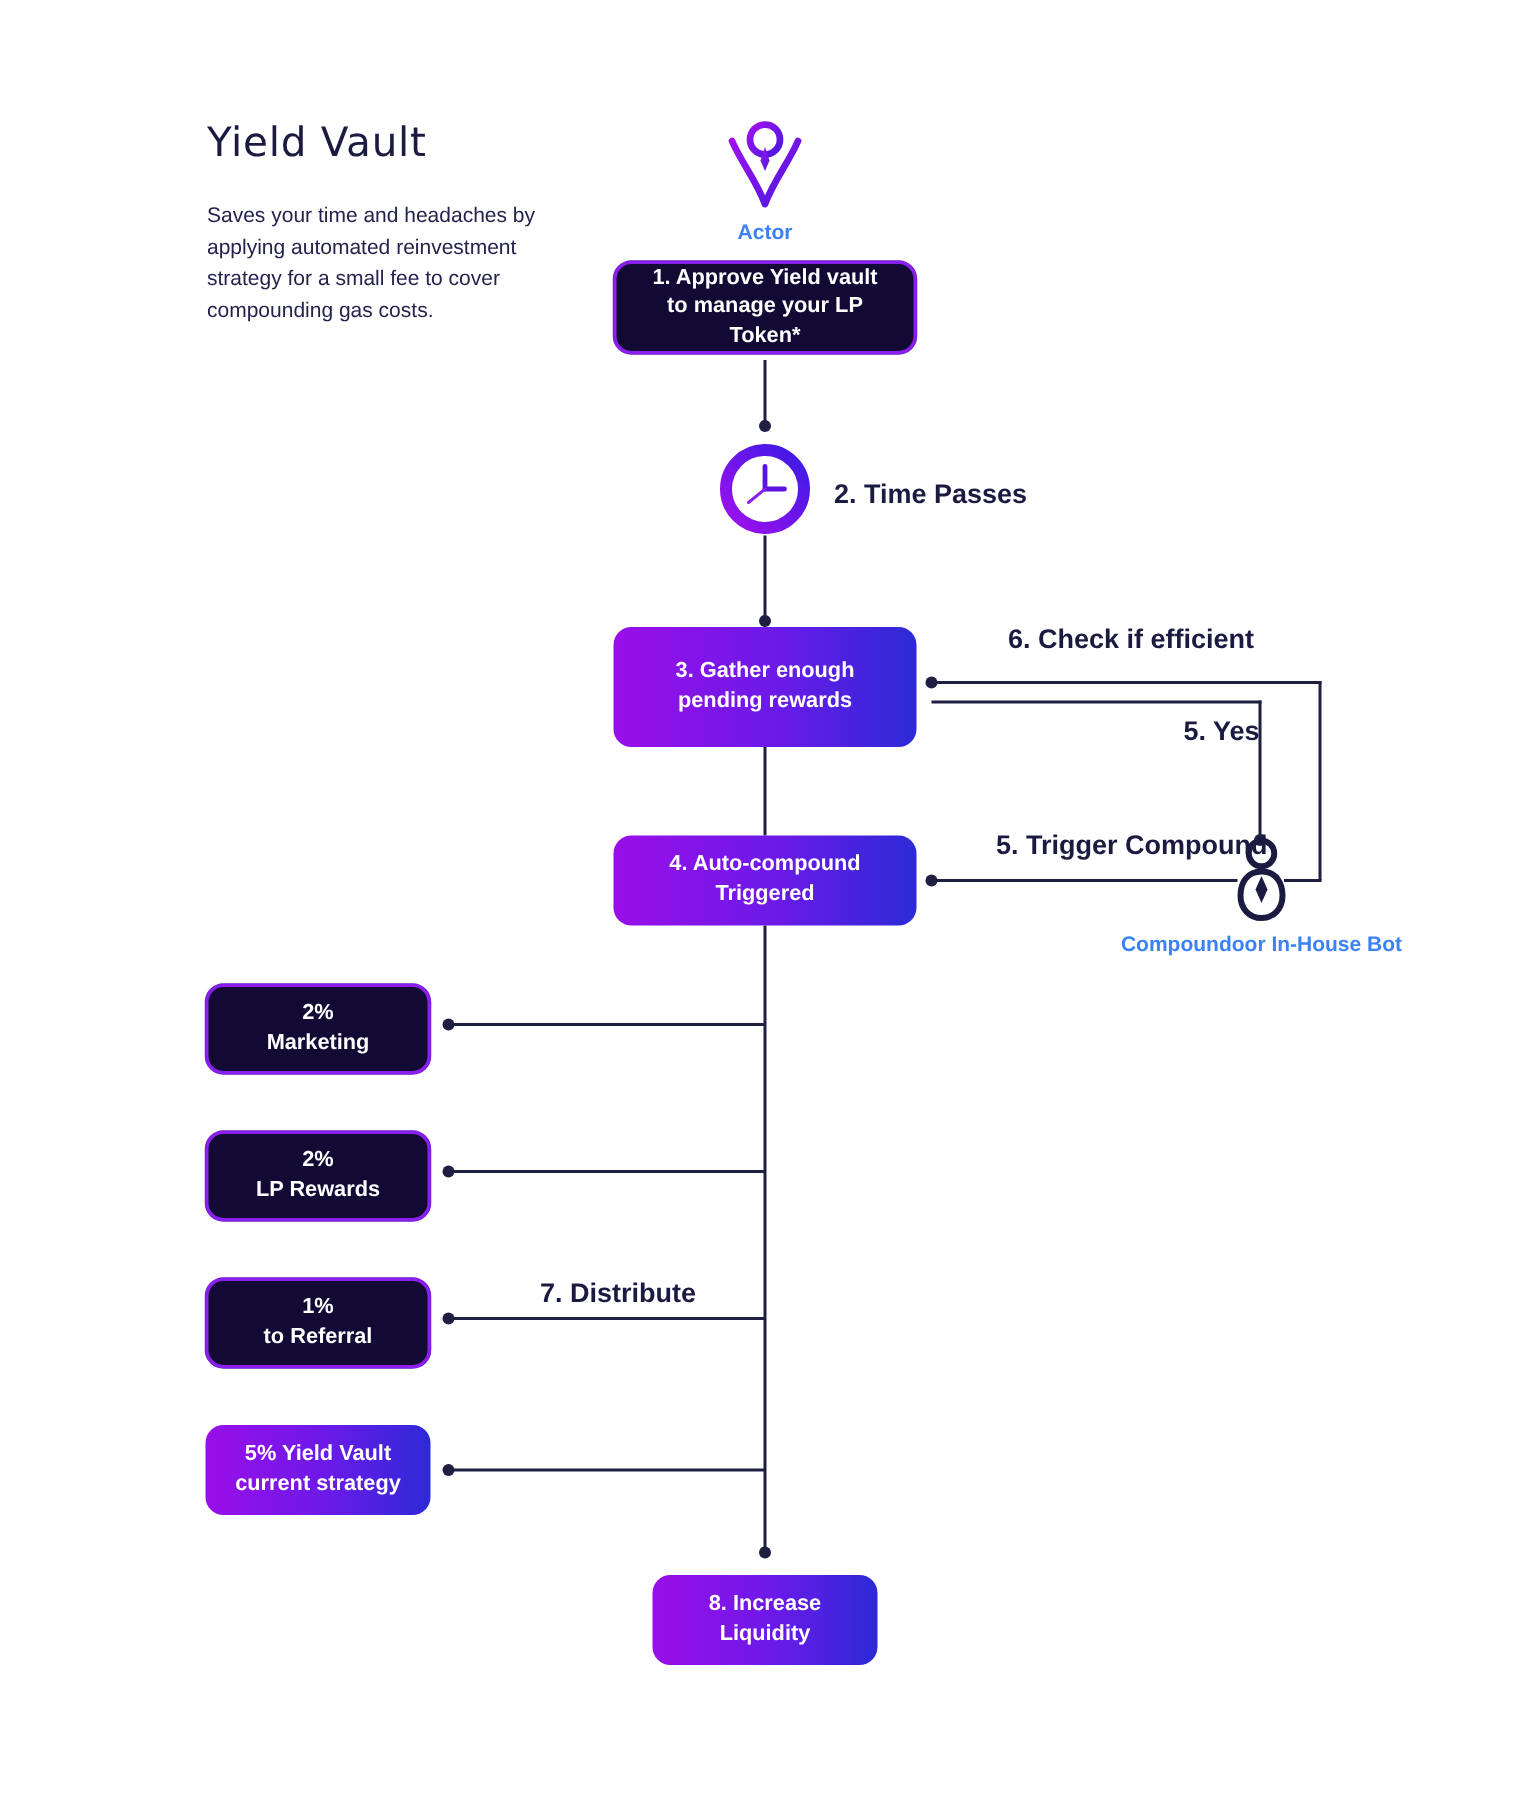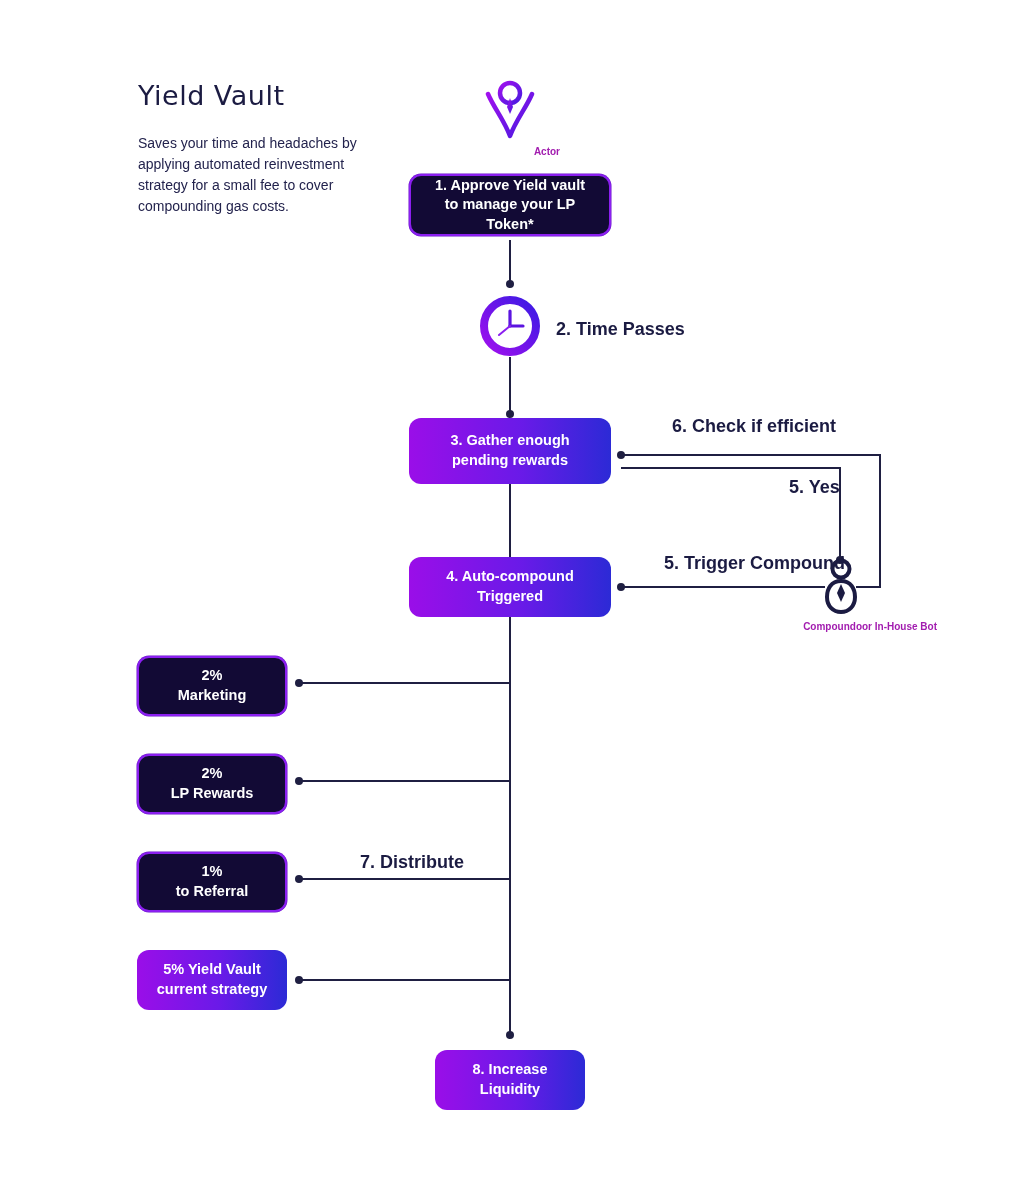--- a/index.html
+++ b/index.html
@@ -93,25 +93,25 @@
     font-size: 18px;
     font-weight: bold;
     color: #1b1b42;
     white-space: nowrap;
     z-index: 4;
   }
   
   .icon-wrap { position: absolute; z-index: 5; }
   .icon-caption {
     position: absolute;
-    font-size: 10px;
+    font-size: 14px;
     font-weight: bold;
-    color: #a21caf;
+    color: #3b82f6;
     white-space: nowrap;
-    text-align: right;
+    text-align: center;
     z-index: 5;
   }
 </style>
 </head>
 <body>
 
 <div class="canvas">
 
   <div id="title-block">
     <h1 id="page-title">Yield Vault</h1>
@@ -154,21 +154,21 @@
       <line x1="31" y1="31" x2="31" y2="16" stroke="#5b14e0" stroke-width="3.2" stroke-linecap="round"></line>
       <line x1="31" y1="31" x2="44" y2="31" stroke="#5b14e0" stroke-width="3.2" stroke-linecap="round"></line>
       <line x1="31" y1="31" x2="20" y2="40" stroke="#8b1ff0" stroke-width="2" stroke-linecap="round"></line>
     </svg>
   </div>
   <div class="edge-label" style="left:556px; top:319px;">2. Time Passes</div>
 
   <div class="vline" style="left:508.9px; top:357px; height:58px;"></div>
   <div class="dot" style="left:506px; top:410px;"></div>
 
-  <div class="node node-grad" style="left:409px; top:418px; width:202px; height:66px;">
+  <div class="node node-grad" style="left:409px; top:418px; width:202px; height:80px;">
     <span class="node-label">3. Gather enough
 pending rewards</span>
   </div>
 
   <div class="edge-label" style="left:672px; top:416px;">6. Check if efficient</div>
   <div class="dot" style="left:617px; top:451px;"></div>
   <div class="hline" style="left:621px; top:454px; width:260px;"></div>
   <div class="vline" style="left:878.8px; top:454px; height:133px;"></div>
   <div class="hline" style="left:856px; top:585.8px; width:25px;"></div>
 

